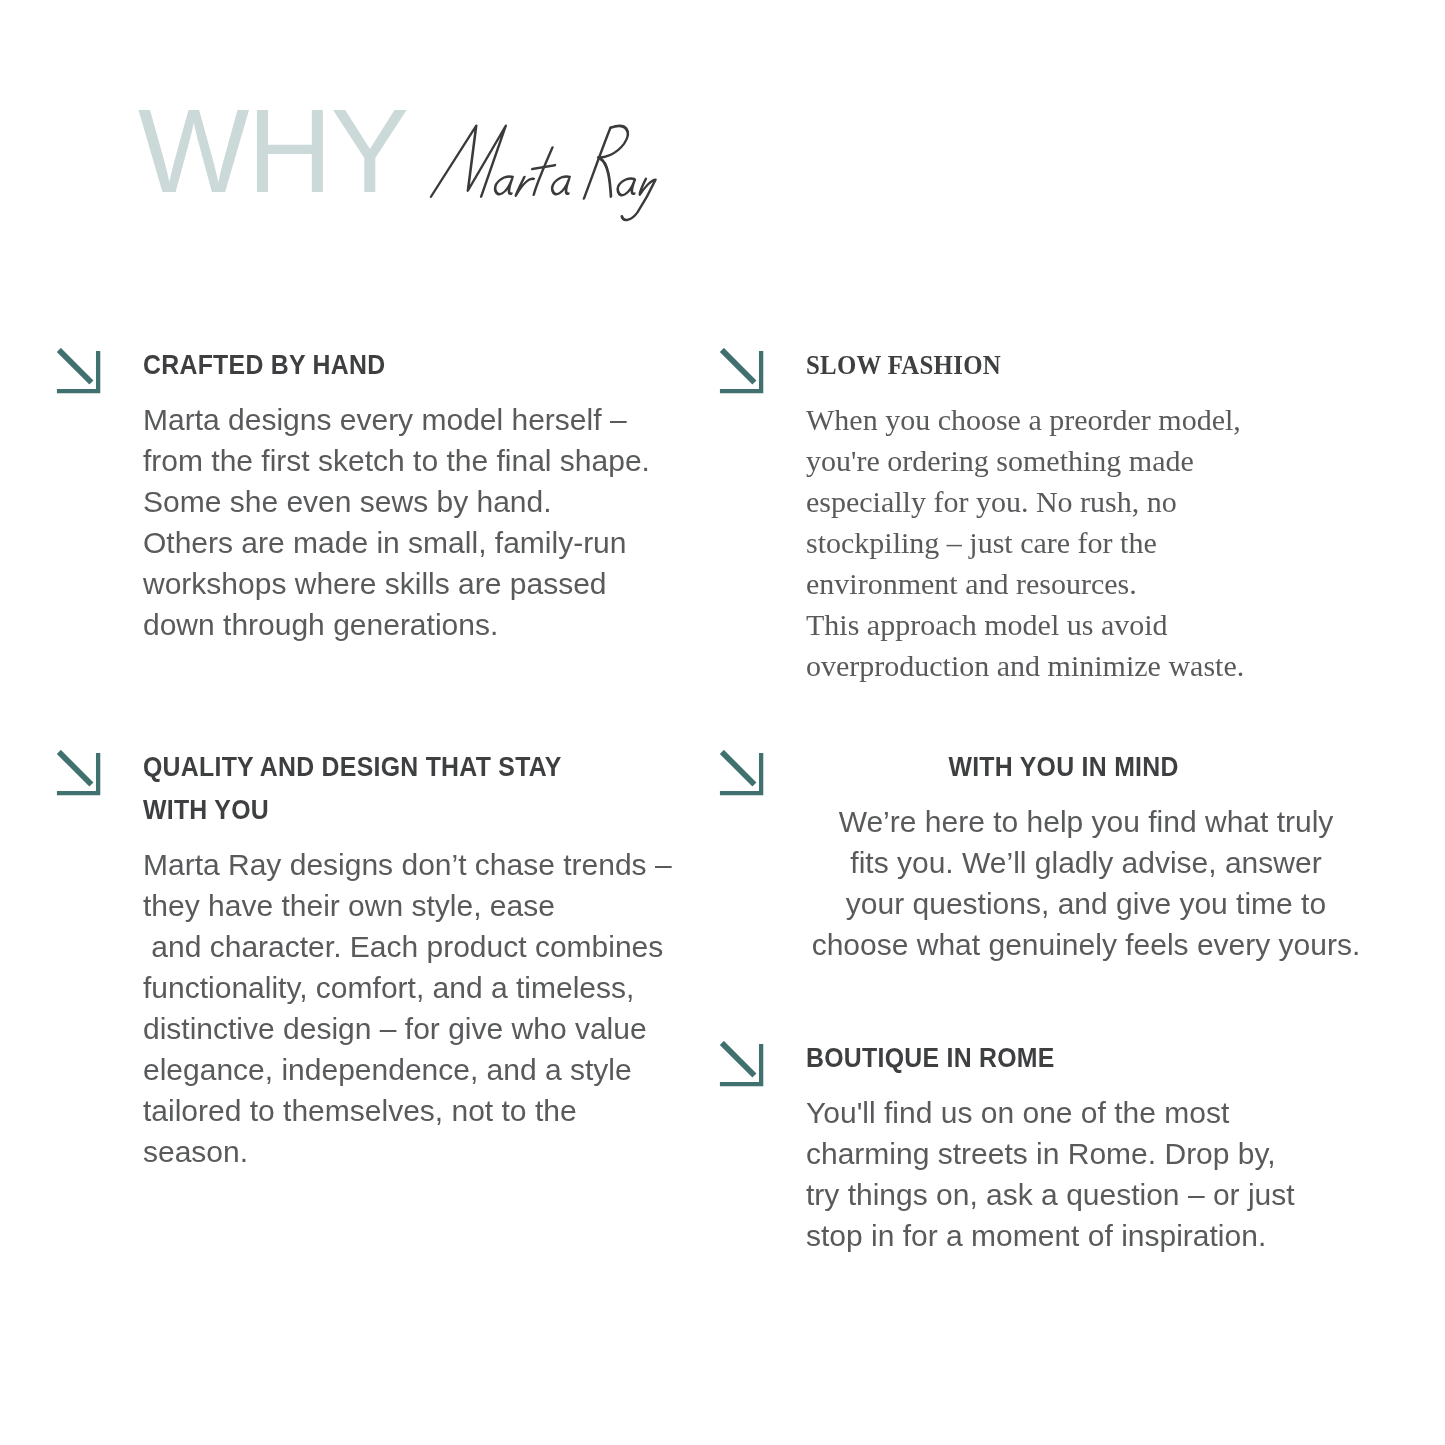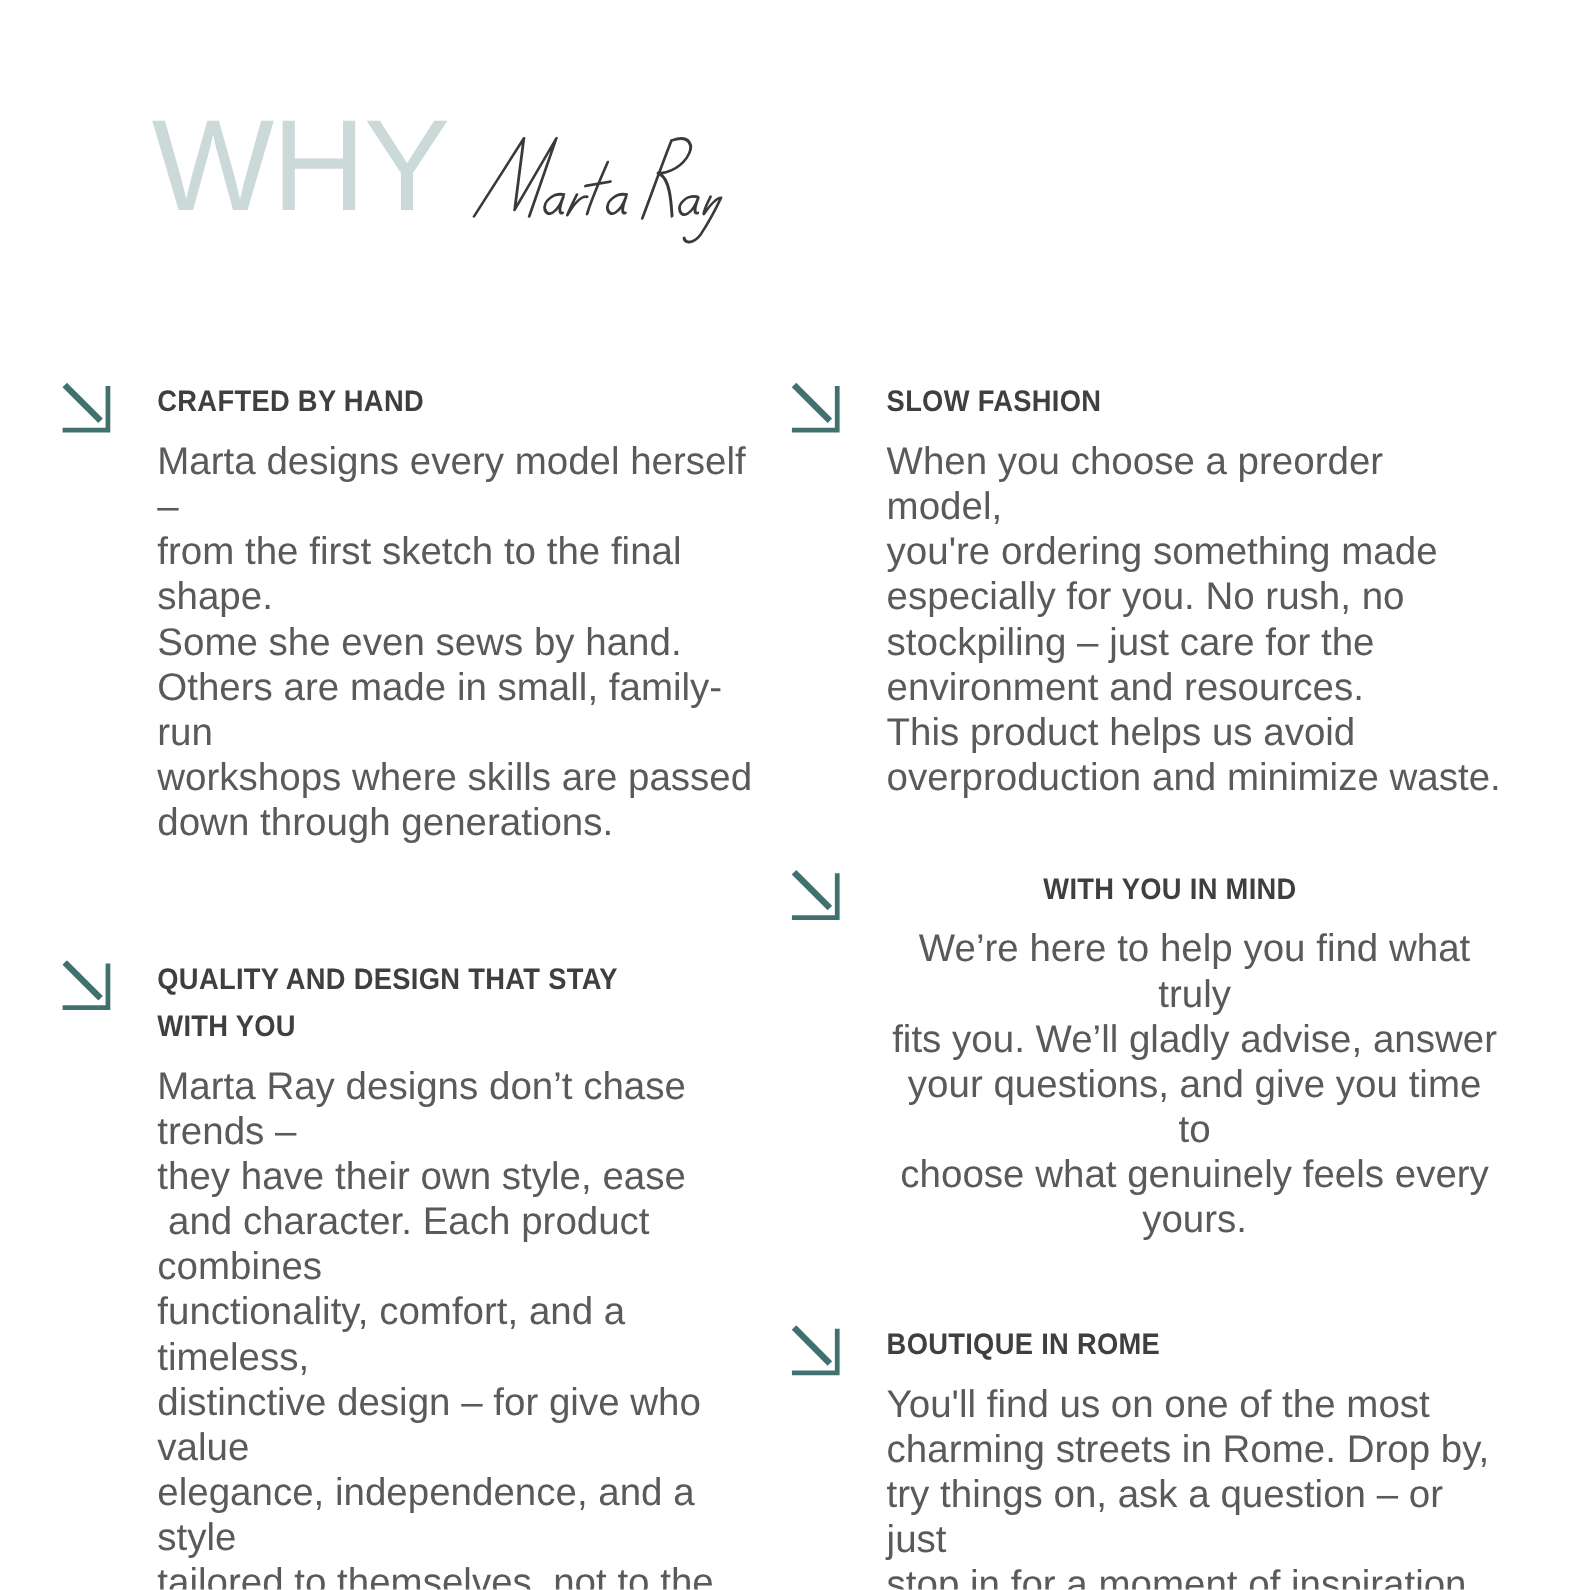--- a/index.html
+++ b/index.html
@@ -82,28 +82,28 @@
     line-height: 43px;
     font-weight: 700;
     letter-spacing: 0.3px;
     color: var(--heading-text);
     white-space: pre-wrap;
     transform: scaleX(0.92);
     transform-origin: left top;
   }
   .body {
     margin: 12px 0 0 0;
-    font-size: 35px;
+    font-size: 30px;
     line-height: 41px;
     font-weight: 400;
     color: var(--body-text);
     white-space: pre-wrap;
   }
   .sec-l1 { margin-bottom: 101px; }
-  .sec-r1 { margin-bottom: 60px; }
+  .sec-r1 { margin-bottom: 60px; font-family: Liberation Serif, serif; }
   .sec-r2 { margin-bottom: 72px; text-align: center; }
 </style>
 </head>
 <body>
 
 <div class="page">
 
   <header class="header">
     <h1 class="title">WHY</h1>
     <div class="signature-wrap">
@@ -180,21 +180,21 @@
             <path d="M45 3 L45 45 L2 45" stroke-width="4.5"></path>
           </svg>
         </span>
         <div class="content">
           <h2 class="heading">SLOW FASHION</h2>
           <p class="body">When you choose a preorder model,
 you're ordering something made
 especially for you. No rush, no
 stockpiling – just care for the
 environment and resources.
-This product helps us avoid
+This approach model us avoid
 overproduction and minimize waste.</p>
         </div>
       </section>
 
       <section class="section sec-r2">
         <span class="arrow">
           <svg viewBox="0 0 48 48" fill="none" stroke="currentColor">
             <path d="M4 2 L38 36" stroke-width="6"></path>
             <path d="M45 3 L45 45 L2 45" stroke-width="4.5"></path>
           </svg>

